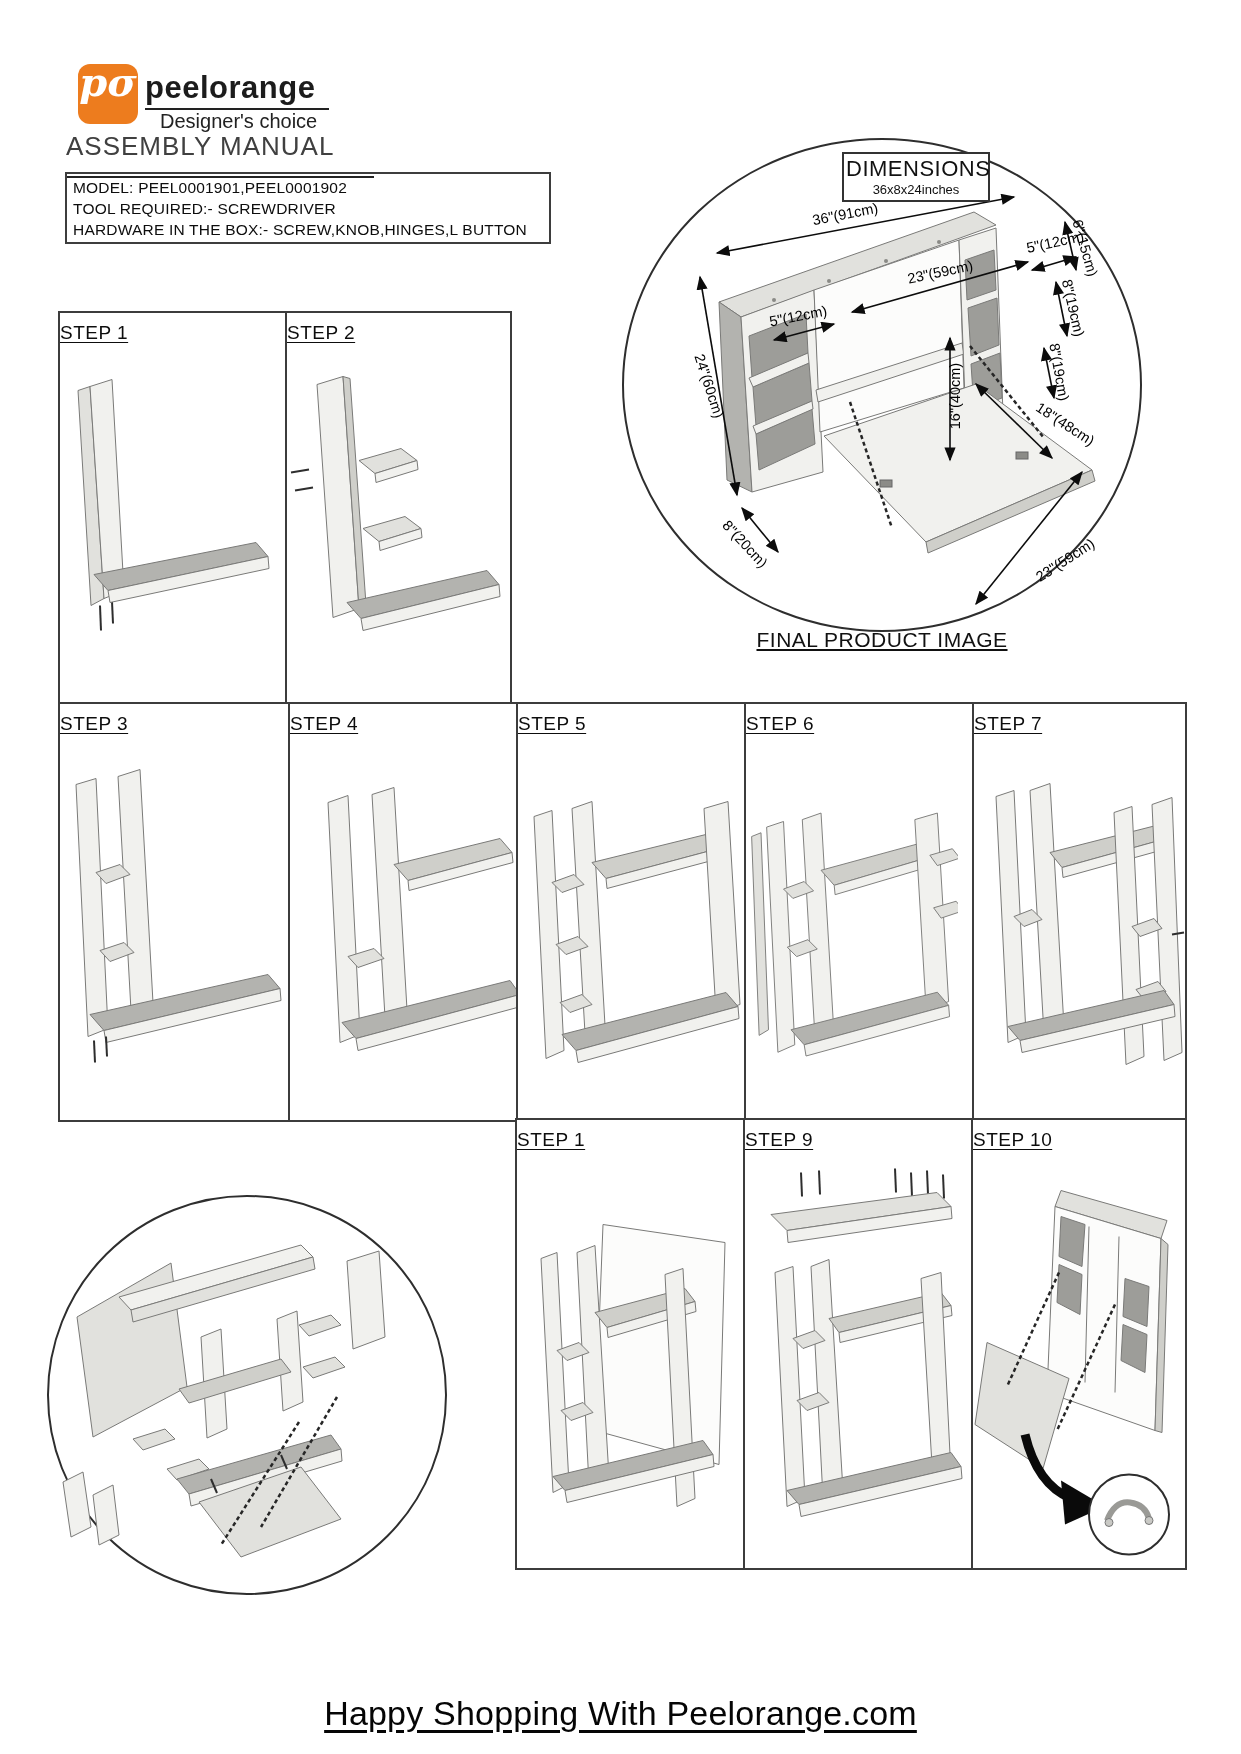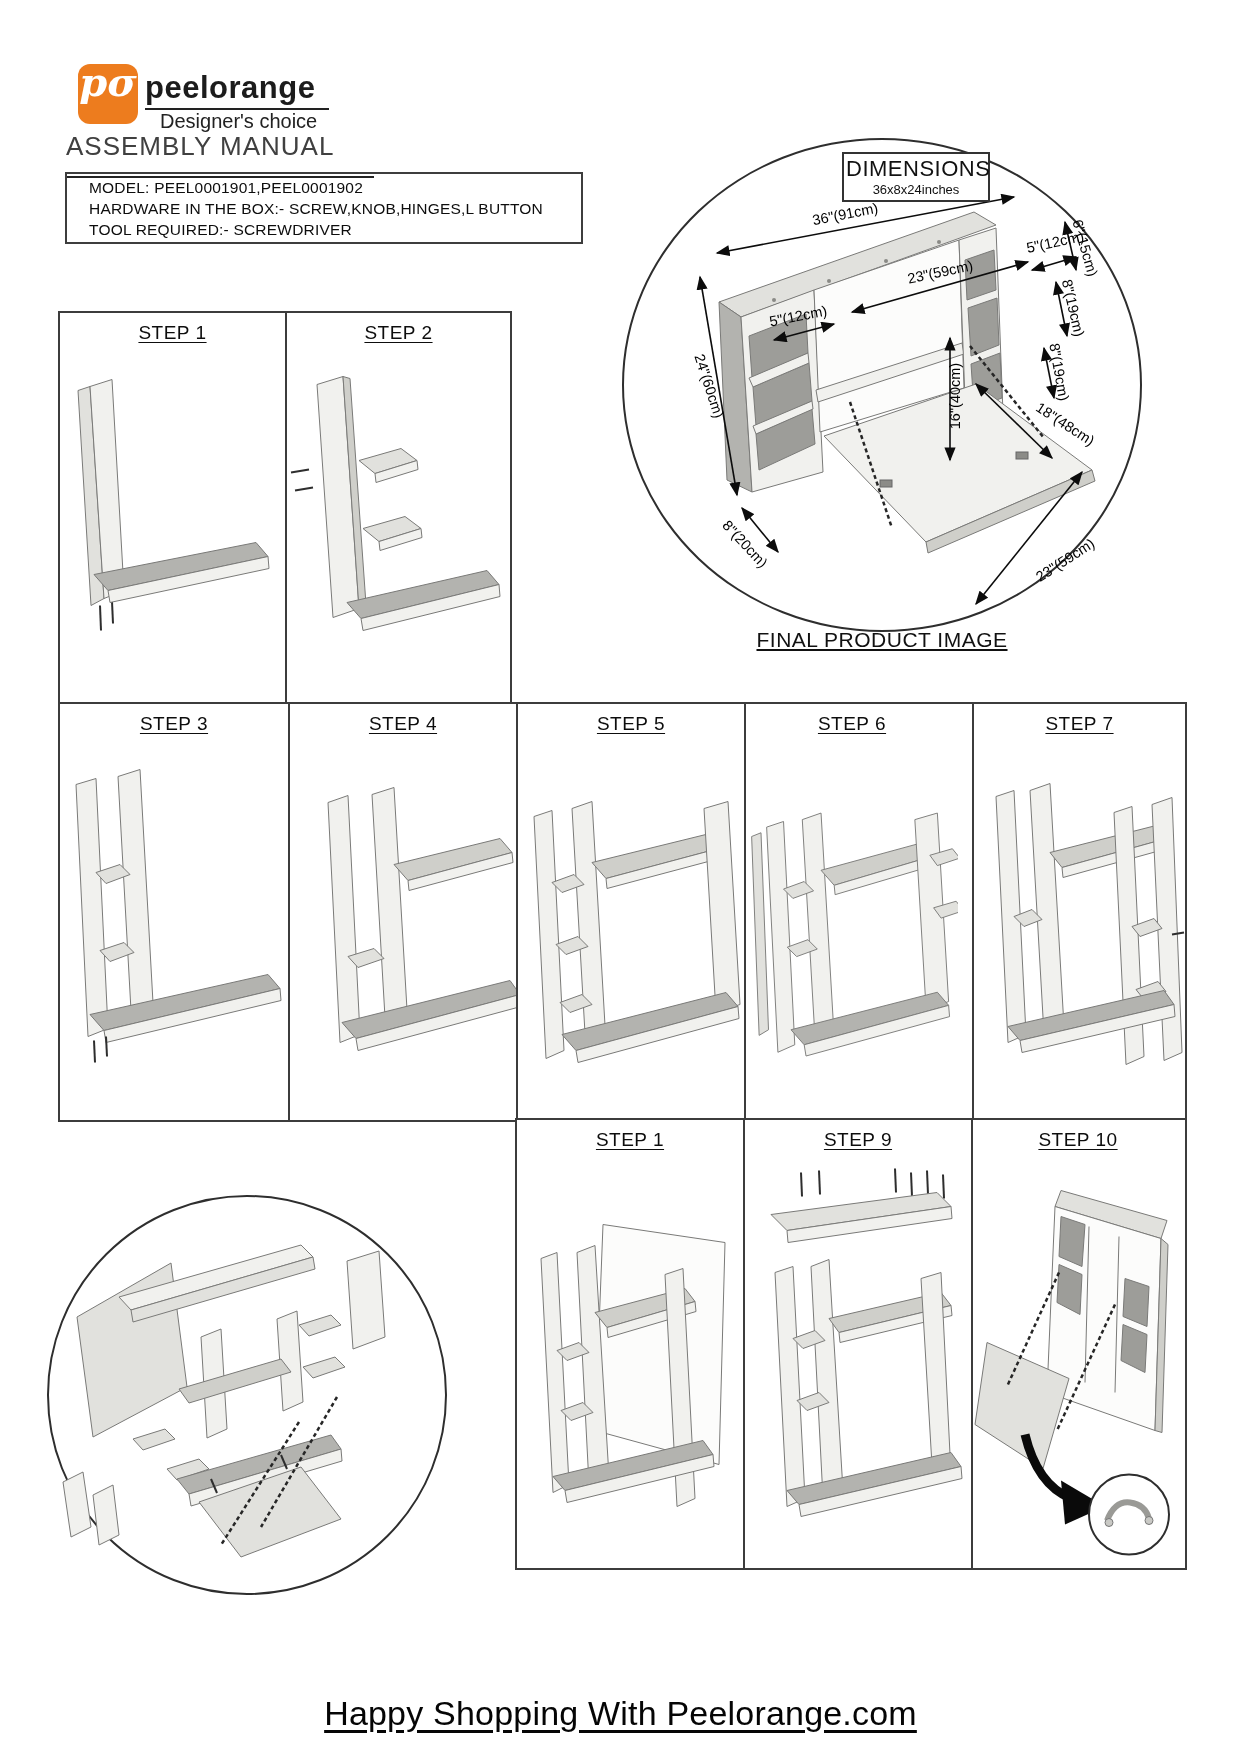--- a/index.html
+++ b/index.html
@@ -9,36 +9,36 @@
   .logo-box{position:absolute;left:78px;top:64px;width:60px;height:60px;border-radius:12px;
             display:flex;align-items:flex-start;justify-content:center;}
   .logo-glyph{font-family:"DejaVu Serif",serif;font-style:italic;font-weight:700;
               font-size:40px;color:#fff;line-height:1;transform:translateY(-2px);}
   .brand-name{position:absolute;left:145px;top:70px;font-size:31px;font-weight:700;color:#1c1c1c;
               letter-spacing:.5px;border-bottom:2px solid #222;padding-right:14px;padding-bottom:2px;}
   .brand-tagline{position:absolute;left:160px;top:110px;font-size:20px;color:#222;}
   .doc-title{position:absolute;left:66px;top:131px;font-size:26px;letter-spacing:1px;color:#404040;
              border-bottom:2px solid #222;padding-right:40px;padding-bottom:14px;}
   .info-box{position:absolute;left:65px;top:172px;width:470px;height:62px;border:2px solid #3d3d3d;
-            padding:3px 22px;font-size:15.5px;line-height:21px;color:#0d0d0d;letter-spacing:.2px;}
+            padding:3px 6px;font-size:15.5px;line-height:21px;color:#0d0d0d;letter-spacing:.2px;}
   
   .dim-circle{position:absolute;left:622px;top:138px;width:516px;height:490px;
               border:2px solid #2e2e2e;border-radius:50%;}
   .dim-circle svg{position:absolute;left:0;top:0;}
   .dims-box{position:absolute;left:218px;top:12px;width:140px;border:2px solid #333;background:#fff;
             text-align:center;padding:2px 2px 3px 2px;z-index:3;}
   .dims-box .t1{font-size:22px;letter-spacing:.5px;}
   .dims-box .t2{font-size:13px;}
   .dim-label{position:absolute;font-size:14.5px;color:#000;white-space:nowrap;z-index:2;}
   .final-caption{position:absolute;left:0;right:0;top:488px;text-align:center;font-size:21px;
                  letter-spacing:.5px;text-decoration:underline;z-index:3;}
   
   .grid-row{position:absolute;border:2px solid #3c3c3c;background:#fff;}
   .vdiv{position:absolute;top:0;bottom:0;width:2px;background:#3c3c3c;}
-  .cell{position:absolute;top:0;bottom:0;display:flex;flex-direction:column;align-items:center;}
+  .cell{position:absolute;top:0;bottom:0;display:flex;flex-direction:column;}
   .step-label{margin-top:9px;font-size:19px;letter-spacing:.5px;text-decoration:underline;
               text-underline-offset:3px;color:#0d0d0d;}
   .cell svg{flex:1 1 auto;width:100%;}
   
   .sk{stroke:#7a7a78;stroke-width:1;stroke-linejoin:round;}
   .f0{fill:#fcfcfb}.f1{fill:#f1f1ee}.f2{fill:#e1e1dd}.f3{fill:#cfcfca}.f4{fill:#b3b3af}.f5{fill:#9d9d99}
   .screw{stroke:#2e2e2e;stroke-width:2;fill:none;}
   .chain{stroke:#262626;stroke-width:2.5;stroke-dasharray:4 3;fill:none;}
   .dimline{stroke:#0c0c0c;stroke-width:1.6;fill:none;}
   
@@ -55,22 +55,22 @@
 
   <div class="logo-box" id="logoBox" style="background: rgb(237, 124, 30);">
     <span class="logo-glyph">pσ</span>
   </div>
   <div class="brand-name">peelorange</div>
   <div class="brand-tagline">Designer's choice</div>
   <div class="doc-title">ASSEMBLY MANUAL</div>
 
   <div class="info-box">
     <div>MODEL:  PEEL0001901,PEEL0001902</div>
+    <div>TOOL REQUIRED:- SCREWDRIVER</div>
     <div>HARDWARE IN THE BOX:- SCREW,KNOB,HINGES,L BUTTON</div>
-    <div>TOOL REQUIRED:- SCREWDRIVER</div>
   </div>
 
   <div class="dim-circle">
     <svg width="516" height="490" viewBox="0 0 516 490">
       <defs>
         <marker id="ah" viewBox="0 0 10 8" refX="9" refY="4" markerWidth="9" markerHeight="7" orient="auto-start-reverse">
             <path d="M0,0 L10,4 L0,8 z" fill="#0c0c0c"></path>
           </marker>
       </defs>
 

